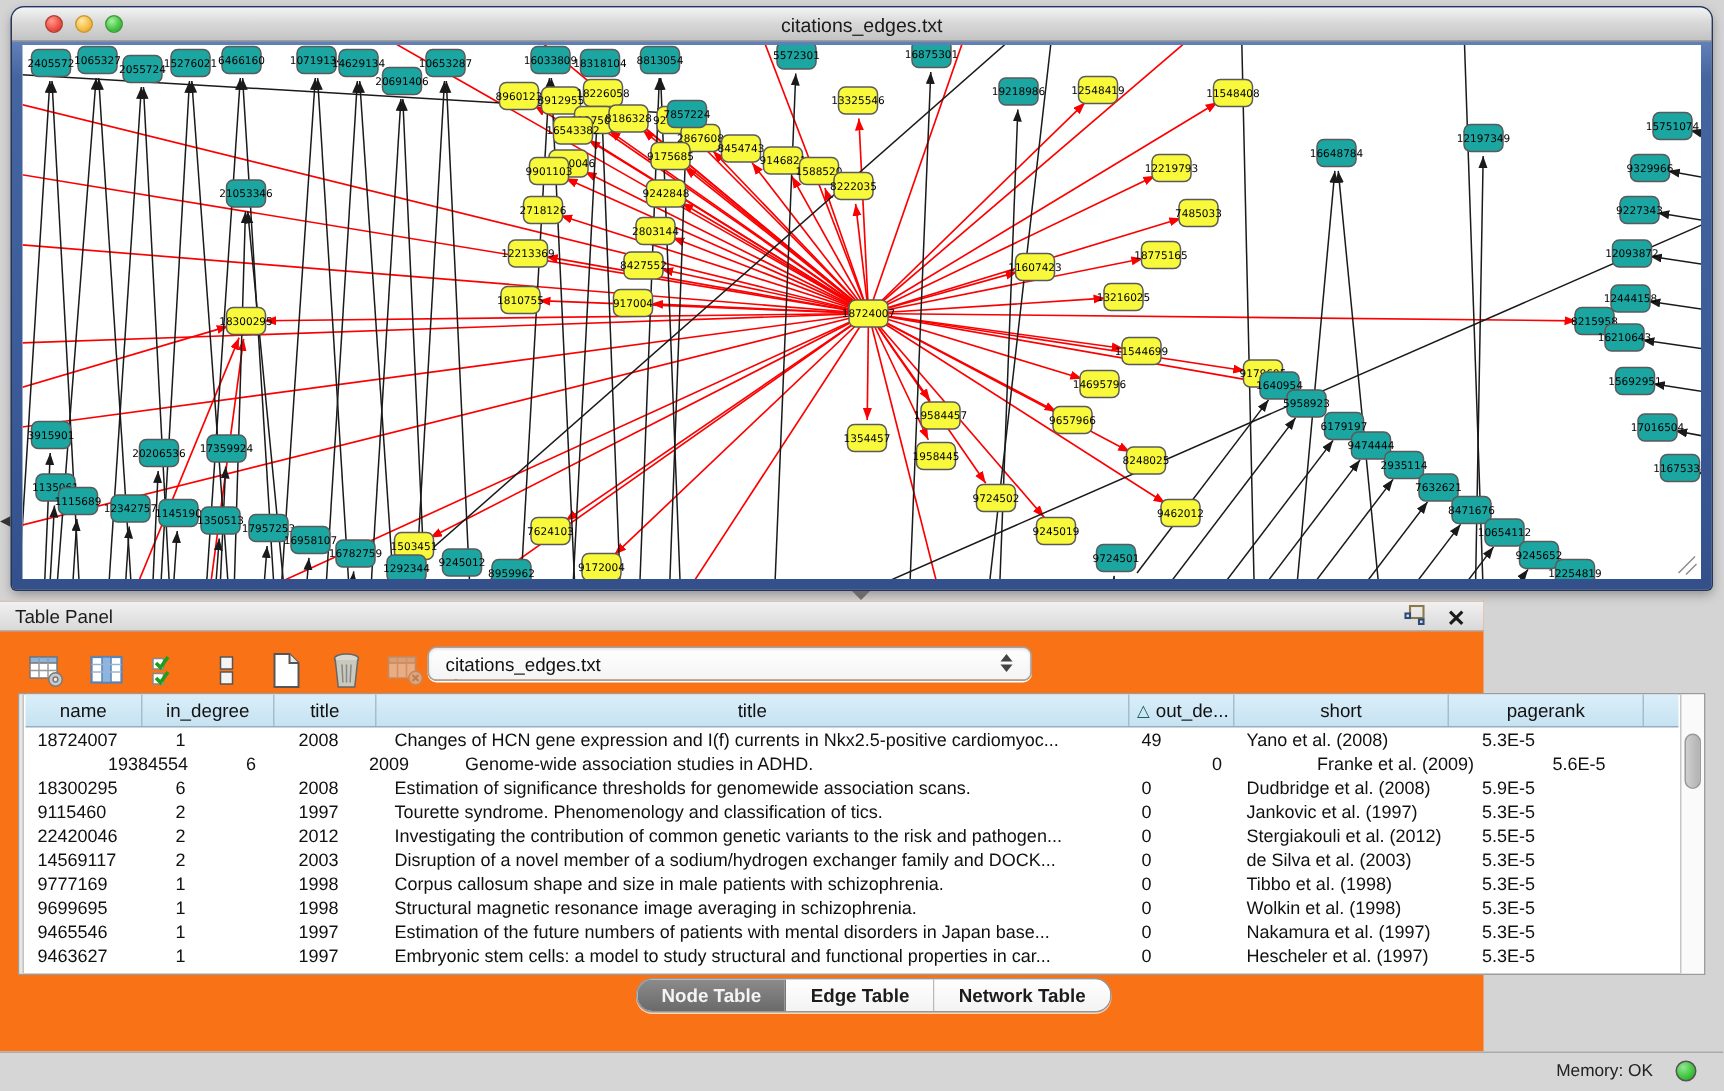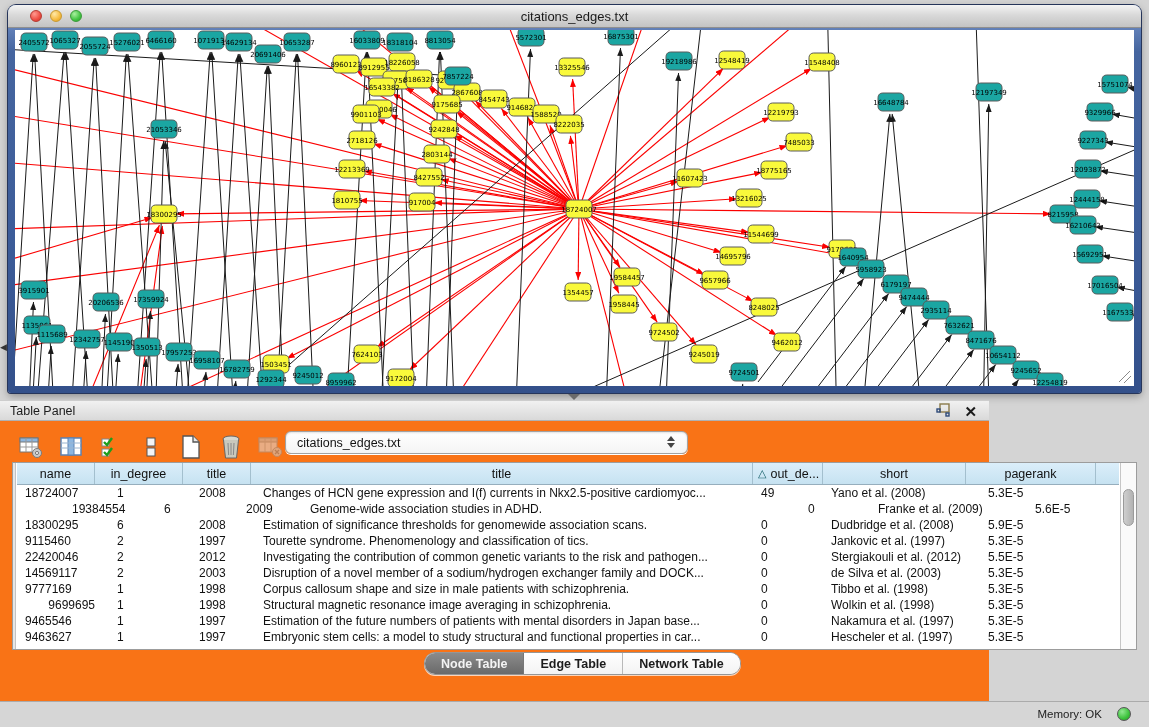--- a/index.html
+++ b/index.html
@@ -606,21 +606,21 @@
           <div class="tr">
             <div class="td" style="width: 78px; padding-left: 8px;">9777169</div>
             <div class="td" style="width: 88px; padding-left: 22px;">1</div>
             <div class="td" style="width: 68px; padding-left: 16px;">1998</div>
             <div class="td" style="width: 502px; padding-left: 12px;">Corpus callosum shape and size in male patients with schizophrenia.</div>
             <div class="td" style="width: 70px; padding-left: 8px;">0</div>
             <div class="td" style="width: 143px; padding-left: 8px;">Tibbo et al. (1998)</div>
             <div class="td" style="width: 130px; padding-left: 22px;">5.3E-5</div>
           </div>
           <div class="tr">
-            <div class="td" style="width: 78px; padding-left: 8px; text-align: right;">9699695</div>
+            <div class="td" style="width: 78px; padding-left: 8px;">9699695</div>
             <div class="td" style="width: 88px; padding-left: 22px;">1</div>
             <div class="td" style="width: 68px; padding-left: 16px;">1998</div>
             <div class="td" style="width: 502px; padding-left: 12px;">Structural magnetic resonance image averaging in schizophrenia.</div>
             <div class="td" style="width: 70px; padding-left: 8px;">0</div>
             <div class="td" style="width: 143px; padding-left: 8px;">Wolkin et al. (1998)</div>
             <div class="td" style="width: 130px; padding-left: 22px;">5.3E-5</div>
           </div>
           <div class="tr">
             <div class="td" style="width: 78px; padding-left: 8px;">9465546</div>
             <div class="td" style="width: 88px; padding-left: 22px;">1</div>

